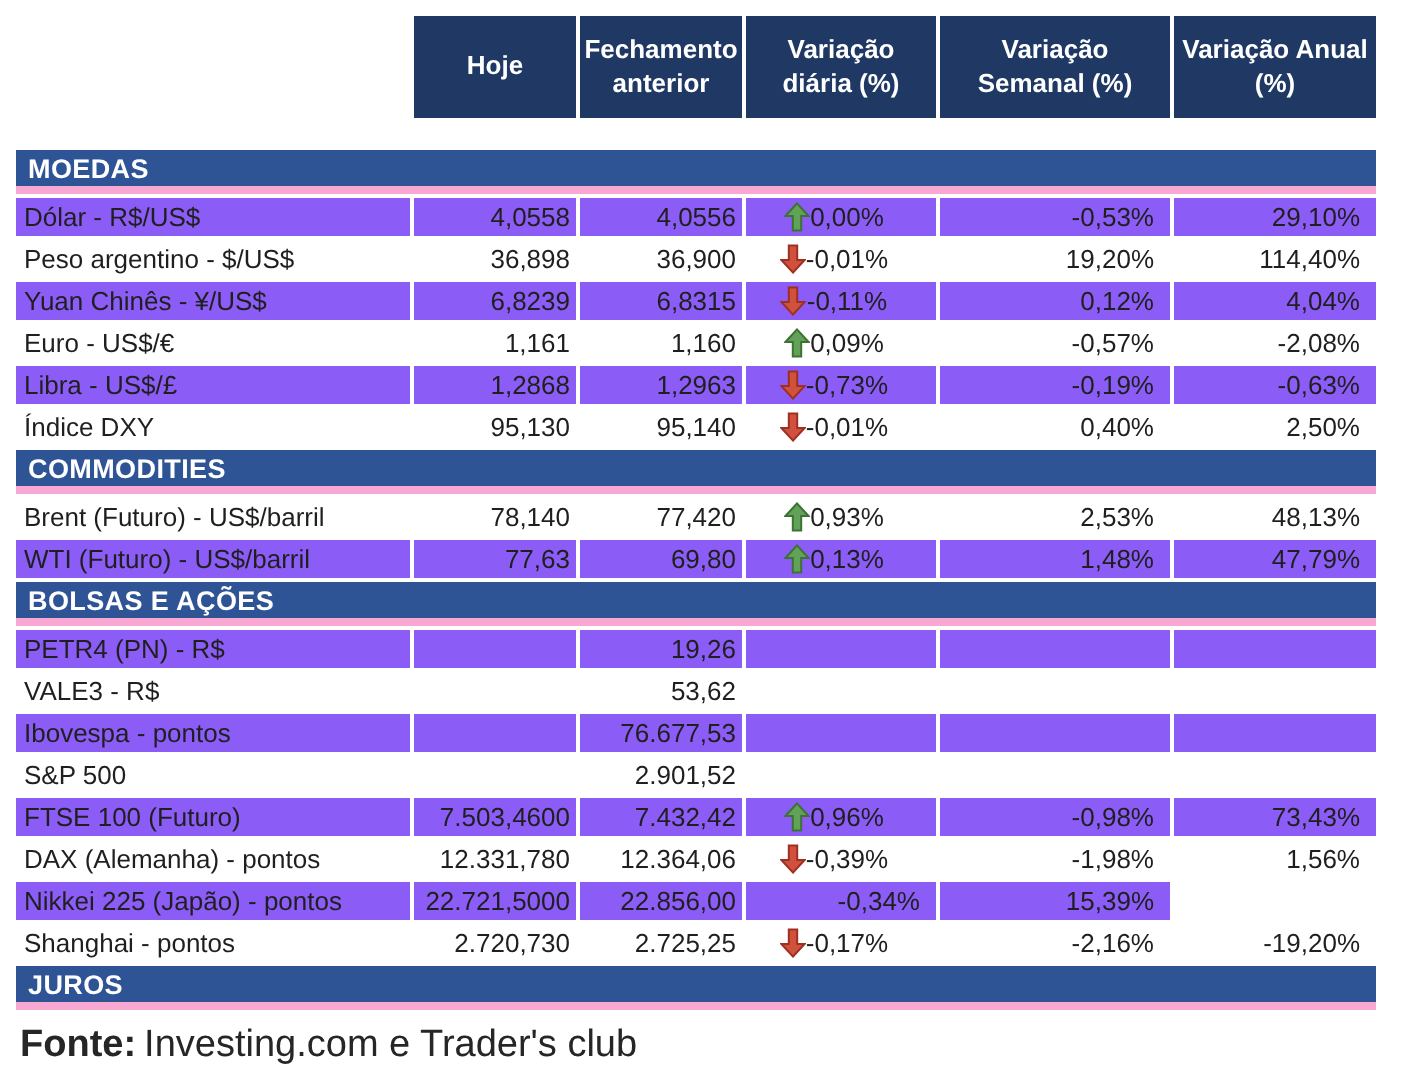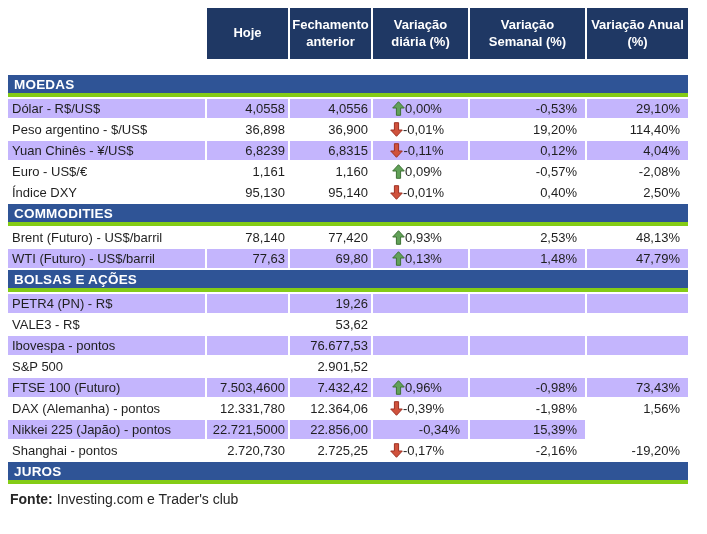--- a/index.html
+++ b/index.html
@@ -36,21 +36,21 @@
     justify-content: center;
     text-align: center;
     padding: 0 4px;
     box-sizing: border-box;
   }
   .hcell.empty { background: transparent; }
   
   .section-bar {
     height: 22px;
     background: #2F5496;
-    border-bottom: 4px solid #84cc16;
+    border-bottom: 4px solid #f9a8d4;
     margin-bottom: 2px;
     color: #ffffff;
     font-weight: bold;
     font-size: 13.5px;
     letter-spacing: 0.2px;
     display: flex;
     align-items: center;
     padding-left: 6px;
     box-sizing: border-box;
   }
@@ -62,42 +62,42 @@
   .row .cell {
     background: #ffffff;
     font-size: 13px;
     color: #1f1f1f;
     display: flex;
     align-items: center;
     box-sizing: border-box;
     overflow: hidden;
     white-space: nowrap;
   }
-  .row.alt .cell { background: #c4b5fd; }
+  .row.alt .cell { background: #8b5cf6; }
   .cell.lbl { padding-left: 4px; }
   .cell.num { justify-content: flex-end; padding-right: 3px; }
   .cell.daily { justify-content: center; padding-right: 8px; }
   .cell.pctc { justify-content: flex-end; padding-right: 8px; padding-left: 22px; }
   .arrow {
     width: 13px;
     height: 15px;
     margin-left: 1px;
     display: inline-flex;
     align-items: center;
     justify-content: center;
   }
   .arrow svg { width: 13px; height: 15px; }
   .arrow.up svg path   { fill: #61A158; stroke: #3E7234; stroke-width: 1; }
   .arrow.down svg      { transform: rotate(180deg); }
   .arrow.down svg path { fill: #D0523C; stroke: #9E3023; stroke-width: 1; }
   
   .fonte {
     margin-top: 7px;
     padding-left: 2px;
-    font-size: 14px;
+    font-size: 19px;
     color: #262626;
   }
   .fonte .b { font-weight: bold; margin-right: 4px; }
 </style>
 </head>
 <body>
 
 <div class="wrap">
 
   <div class="grid6 header-row">
@@ -168,20 +168,35 @@
           <svg viewBox="0 0 13 15">
             <path d="M6.5 0.7 L12.3 7 L8.6 7 L8.6 14.3 L4.4 14.3 L4.4 7 L0.7 7 Z"></path>
           </svg>
         </span>
       <span>0,09%</span>
     </div>
     <div class="cell pctc">-0,57%</div>
     <div class="cell pctc">-2,08%</div>
   </div>
 
+  <div class="grid6 row alt">
+    <div class="cell lbl">Libra - US$/£</div>
+    <div class="cell num">1,2868</div>
+    <div class="cell num">1,2963</div>
+    <div class="cell daily">
+      <span class="arrow down">
+          <svg viewBox="0 0 13 15">
+            <path d="M6.5 0.7 L12.3 7 L8.6 7 L8.6 14.3 L4.4 14.3 L4.4 7 L0.7 7 Z"></path>
+          </svg>
+        </span>
+      <span>-0,73%</span>
+    </div>
+    <div class="cell pctc">-0,19%</div>
+    <div class="cell pctc">-0,63%</div>
+  </div>
 
   <div class="grid6 row">
     <div class="cell lbl">Índice DXY</div>
     <div class="cell num">95,130</div>
     <div class="cell num">95,140</div>
     <div class="cell daily">
       <span class="arrow down">
           <svg viewBox="0 0 13 15">
             <path d="M6.5 0.7 L12.3 7 L8.6 7 L8.6 14.3 L4.4 14.3 L4.4 7 L0.7 7 Z"></path>
           </svg>

